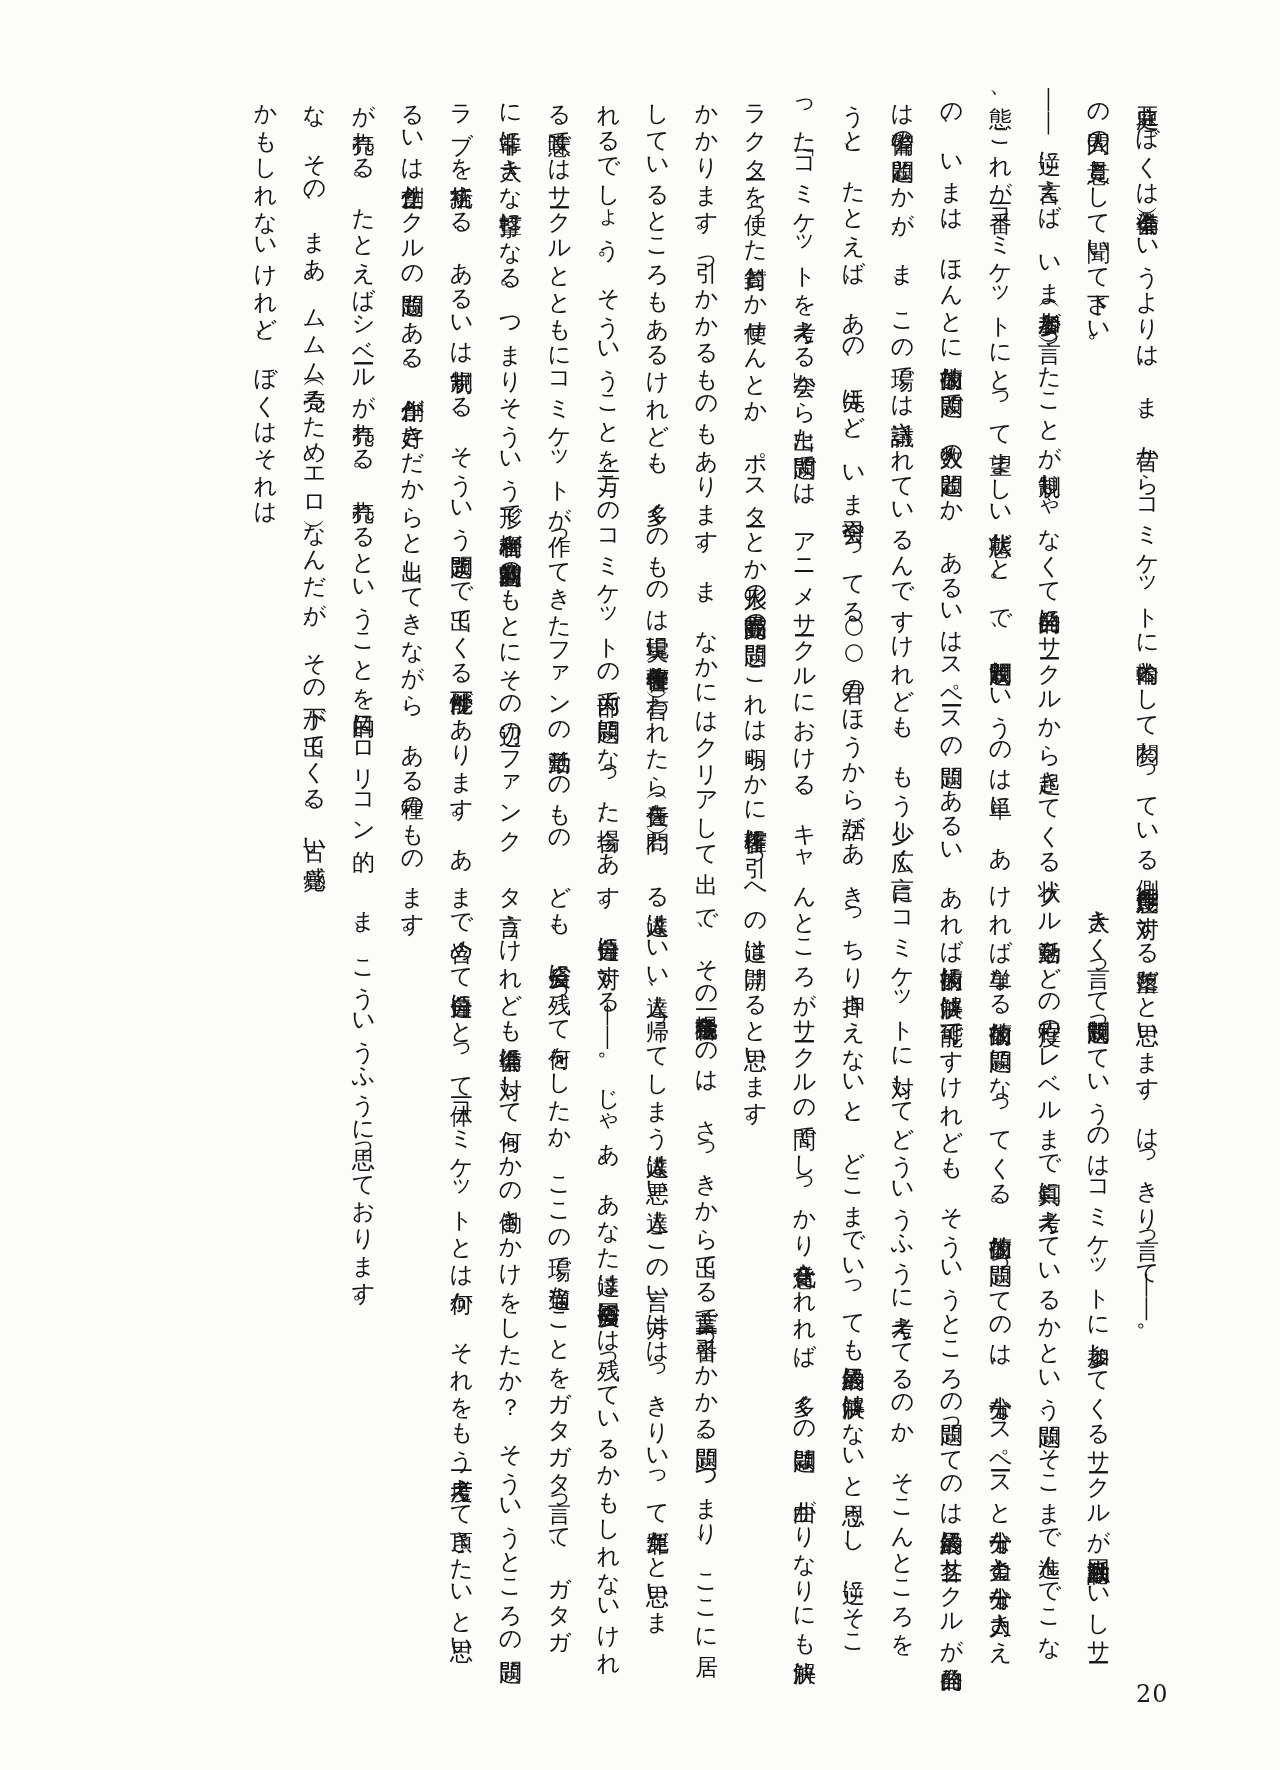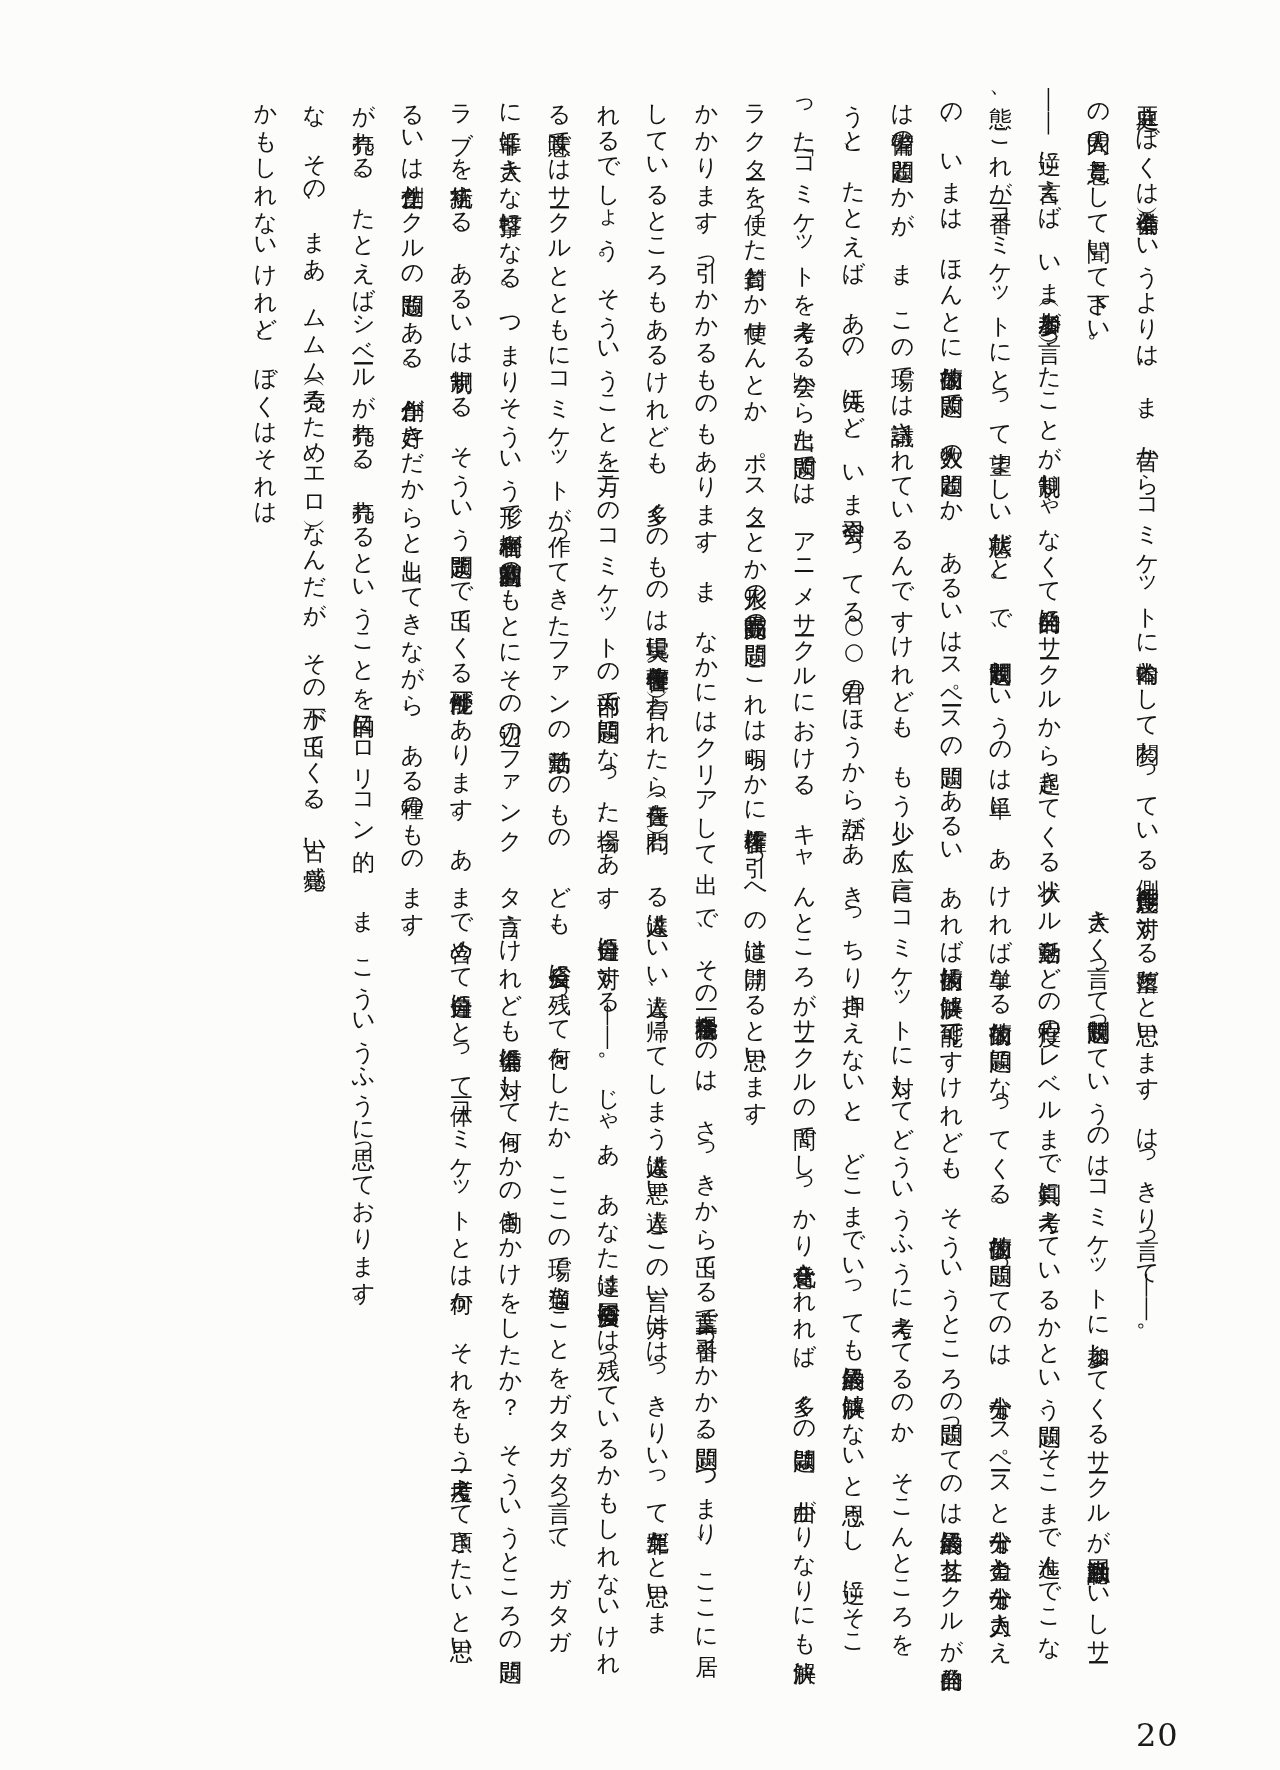--- a/index.html
+++ b/index.html
@@ -37,22 +37,22 @@
   }
   .block-bottom {
     top: 870px;
     left: 192px;
     width: 980px;
     height: 794px;
   }
   .page-number {
     position: absolute;
     left: 1136px;
-    top: 1716px;
-    font-size: 32px;
+    top: 1680px;
+    font-size: 24px;
     letter-spacing: 1px;
     color: #1a1a1a;
   }
 </style>
 </head>
 <body>
 
 <div class="scan-page">
 
   <section class="vtext block-top">

